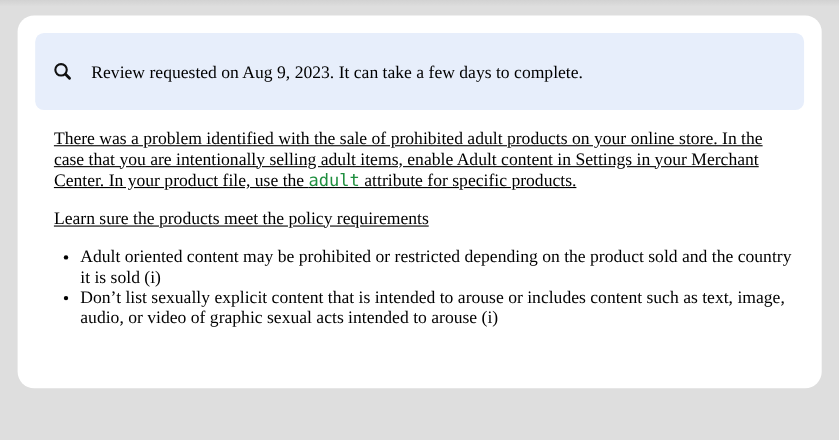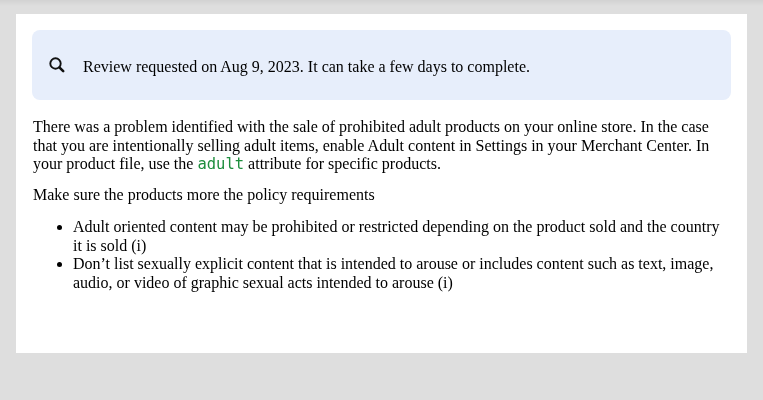--- a/index.html
+++ b/index.html
@@ -23,21 +23,21 @@
     background: linear-gradient(#d2d2d2, #dedede);
     pointer-events: none;
   }
   .card {
     position: absolute;
     left: 16px;
     top: 14px;
     width: 731px;
     height: 339px;
     background: #ffffff;
-    border-radius: 0;
+    border-radius: 15px;
     box-sizing: border-box;
   }
   .banner {
     margin: 16px 16px 0 16px;
     height: 70px;
     background: #e7eefb;
     border-radius: 8px;
     display: flex;
     align-items: center;
     padding-left: 16px;
@@ -54,22 +54,23 @@
   }
   .banner-message {
     font-size: 16px;
     color: #000000;
     padding-top: 4px;
   }
   .content {
     padding: 0 16px 0 17px;
   }
   .content p {
-    margin: 0;
+    margin: 16px;
     line-height: 18.5px;
+    text-decoration: underline;
   }
   .intro {
     margin-top: 18px !important;
     max-width: 699px;
   }
   .code {
     font-family: "DejaVu Sans Mono", monospace;
     font-size: 15.5px;
     color: #1e8e3e;
   }
@@ -109,21 +110,21 @@
         <line x1="11.6" y1="11.6" x2="15.2" y2="15.2" stroke="#111111" stroke-width="2.6" stroke-linecap="round"></line>
       </svg>
     </span>
     <span class="banner-message">Review requested on Aug 9, 2023. It can take a few days to complete.</span>
   </div>
 
   <div class="content">
 
     <p class="intro"><span>There was a problem identified with the sale of prohibited adult products on your online store. In the case that you are intentionally selling adult items, enable Adult content in Settings in your Merchant Center. In your product file, use the </span><span class="code">adult</span><span> attribute for specific products.</span></p>
 
-    <p class="requirements">Make sure the products more the policy requirements</p>
+    <p class="requirements">Learn sure the products meet the policy requirements</p>
 
     <ul class="bullet-list">
       <li>Adult oriented content may be prohibited or restricted depending on the product sold and the country it is sold (i)</li>
       <li>Don’t list sexually explicit content that is intended to arouse or includes content such as text, image, audio, or video of graphic sexual acts intended to arouse (i)</li>
     </ul>
 
 
   </div>
 </div>
 

